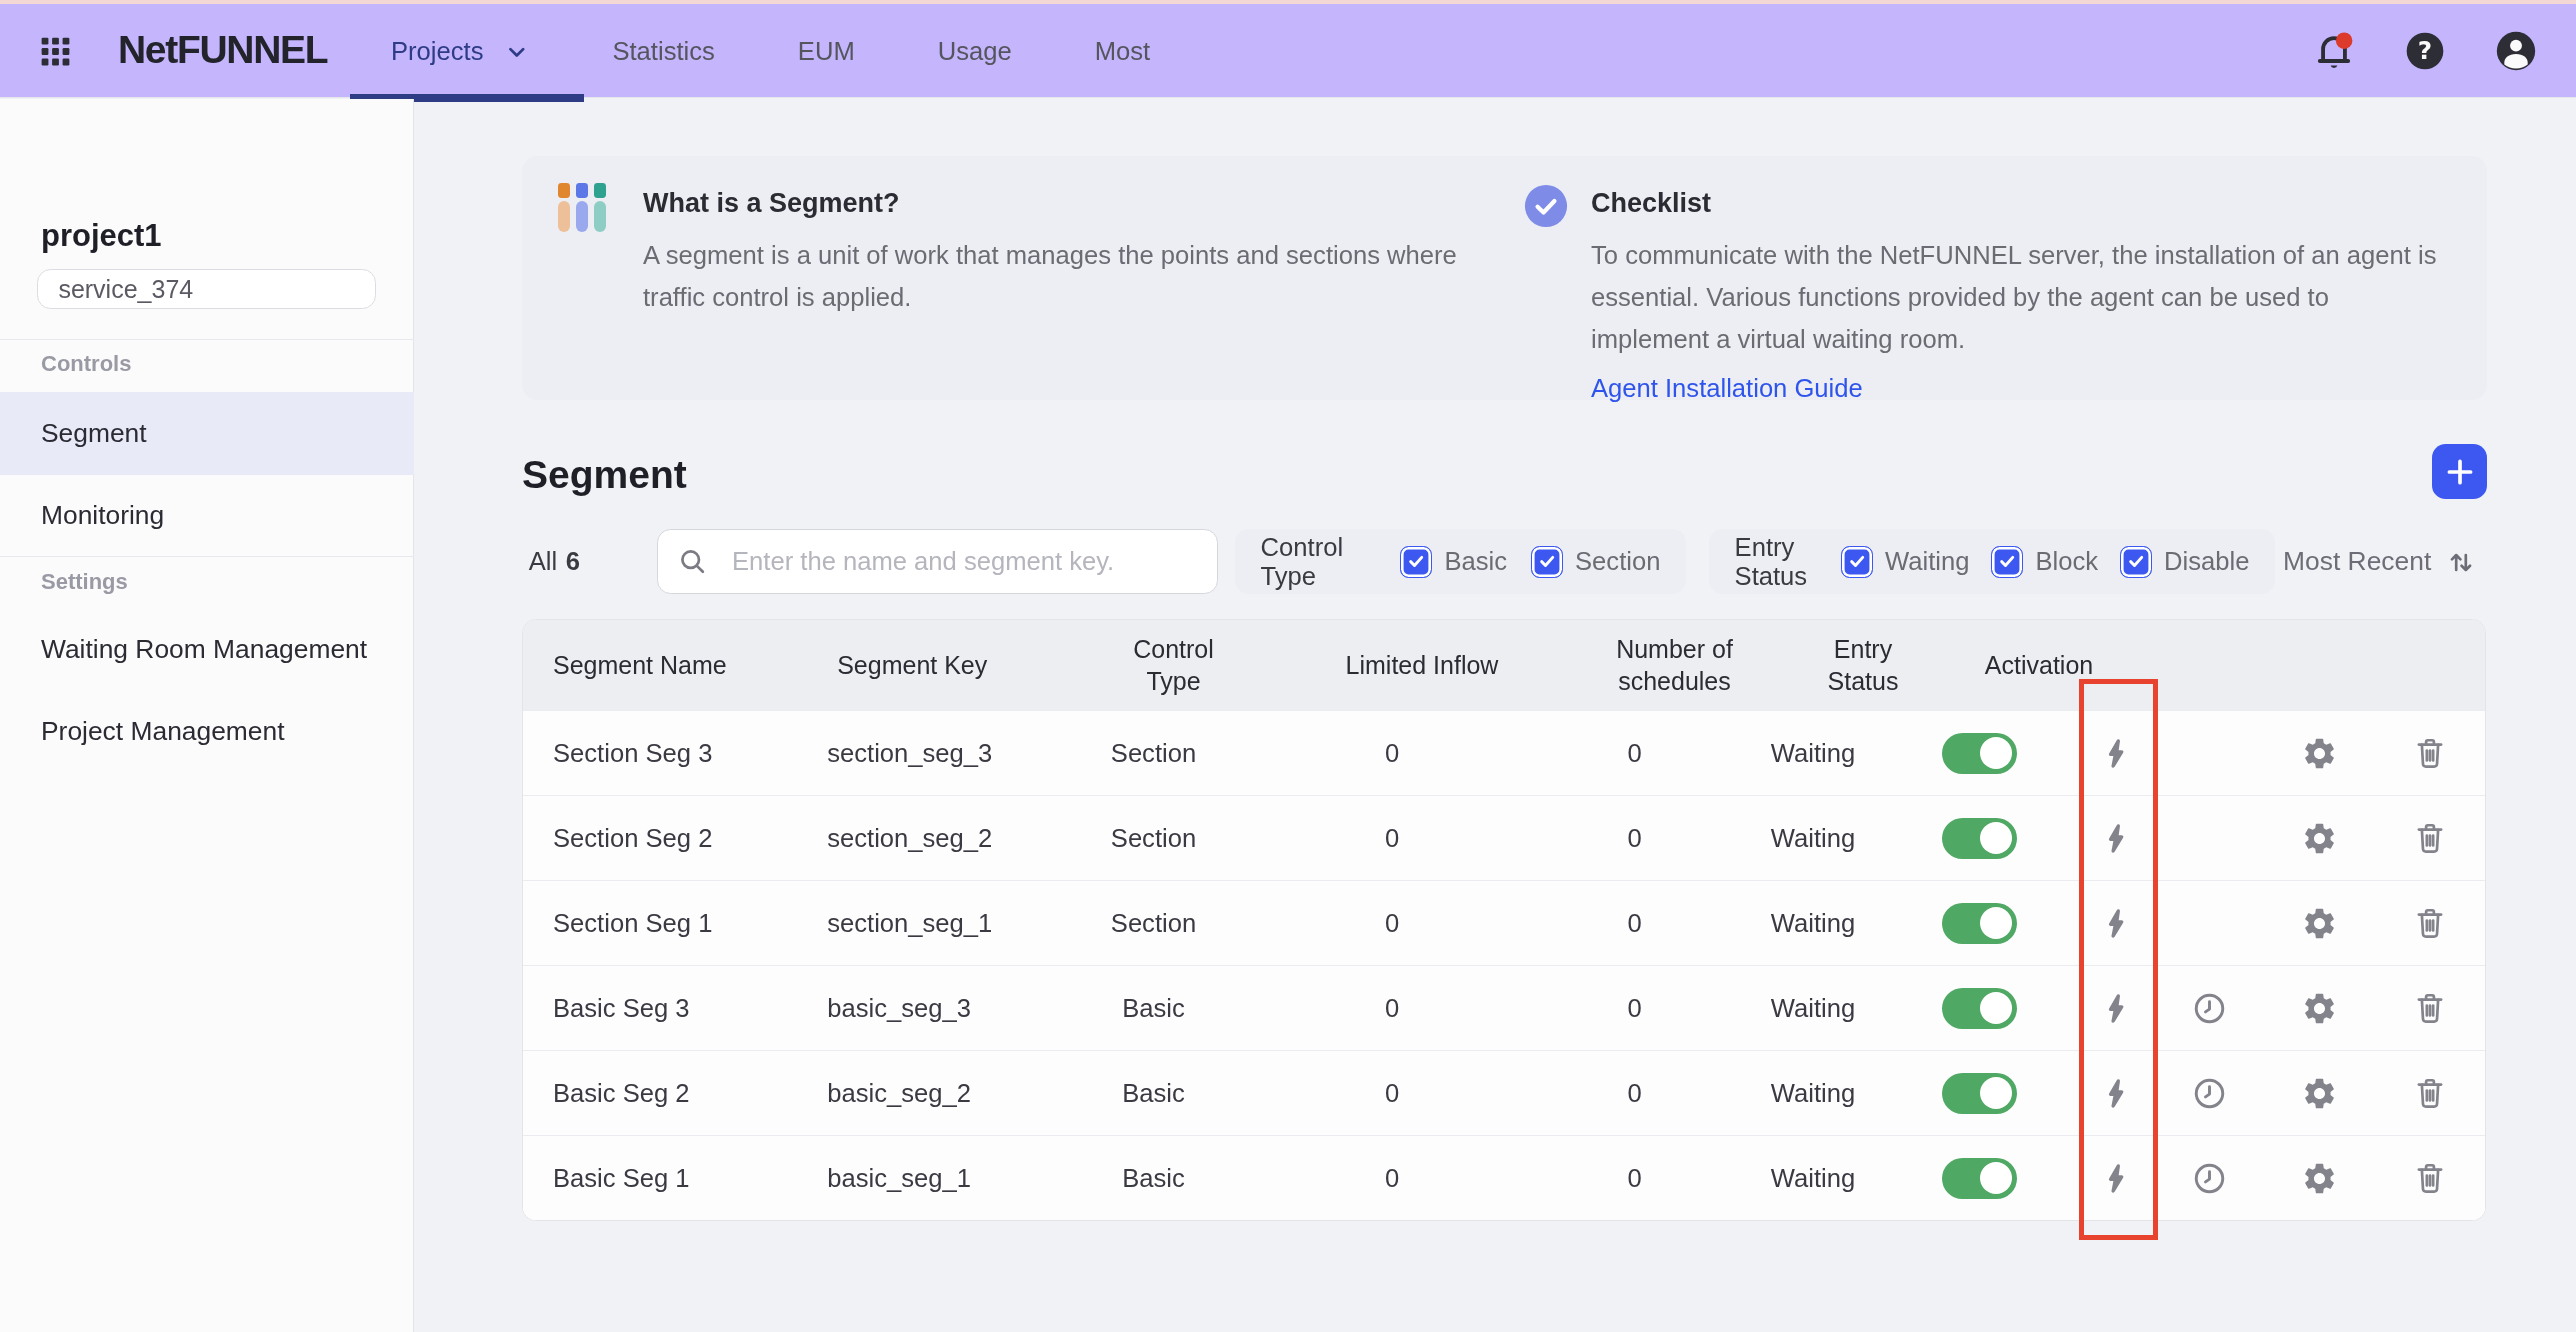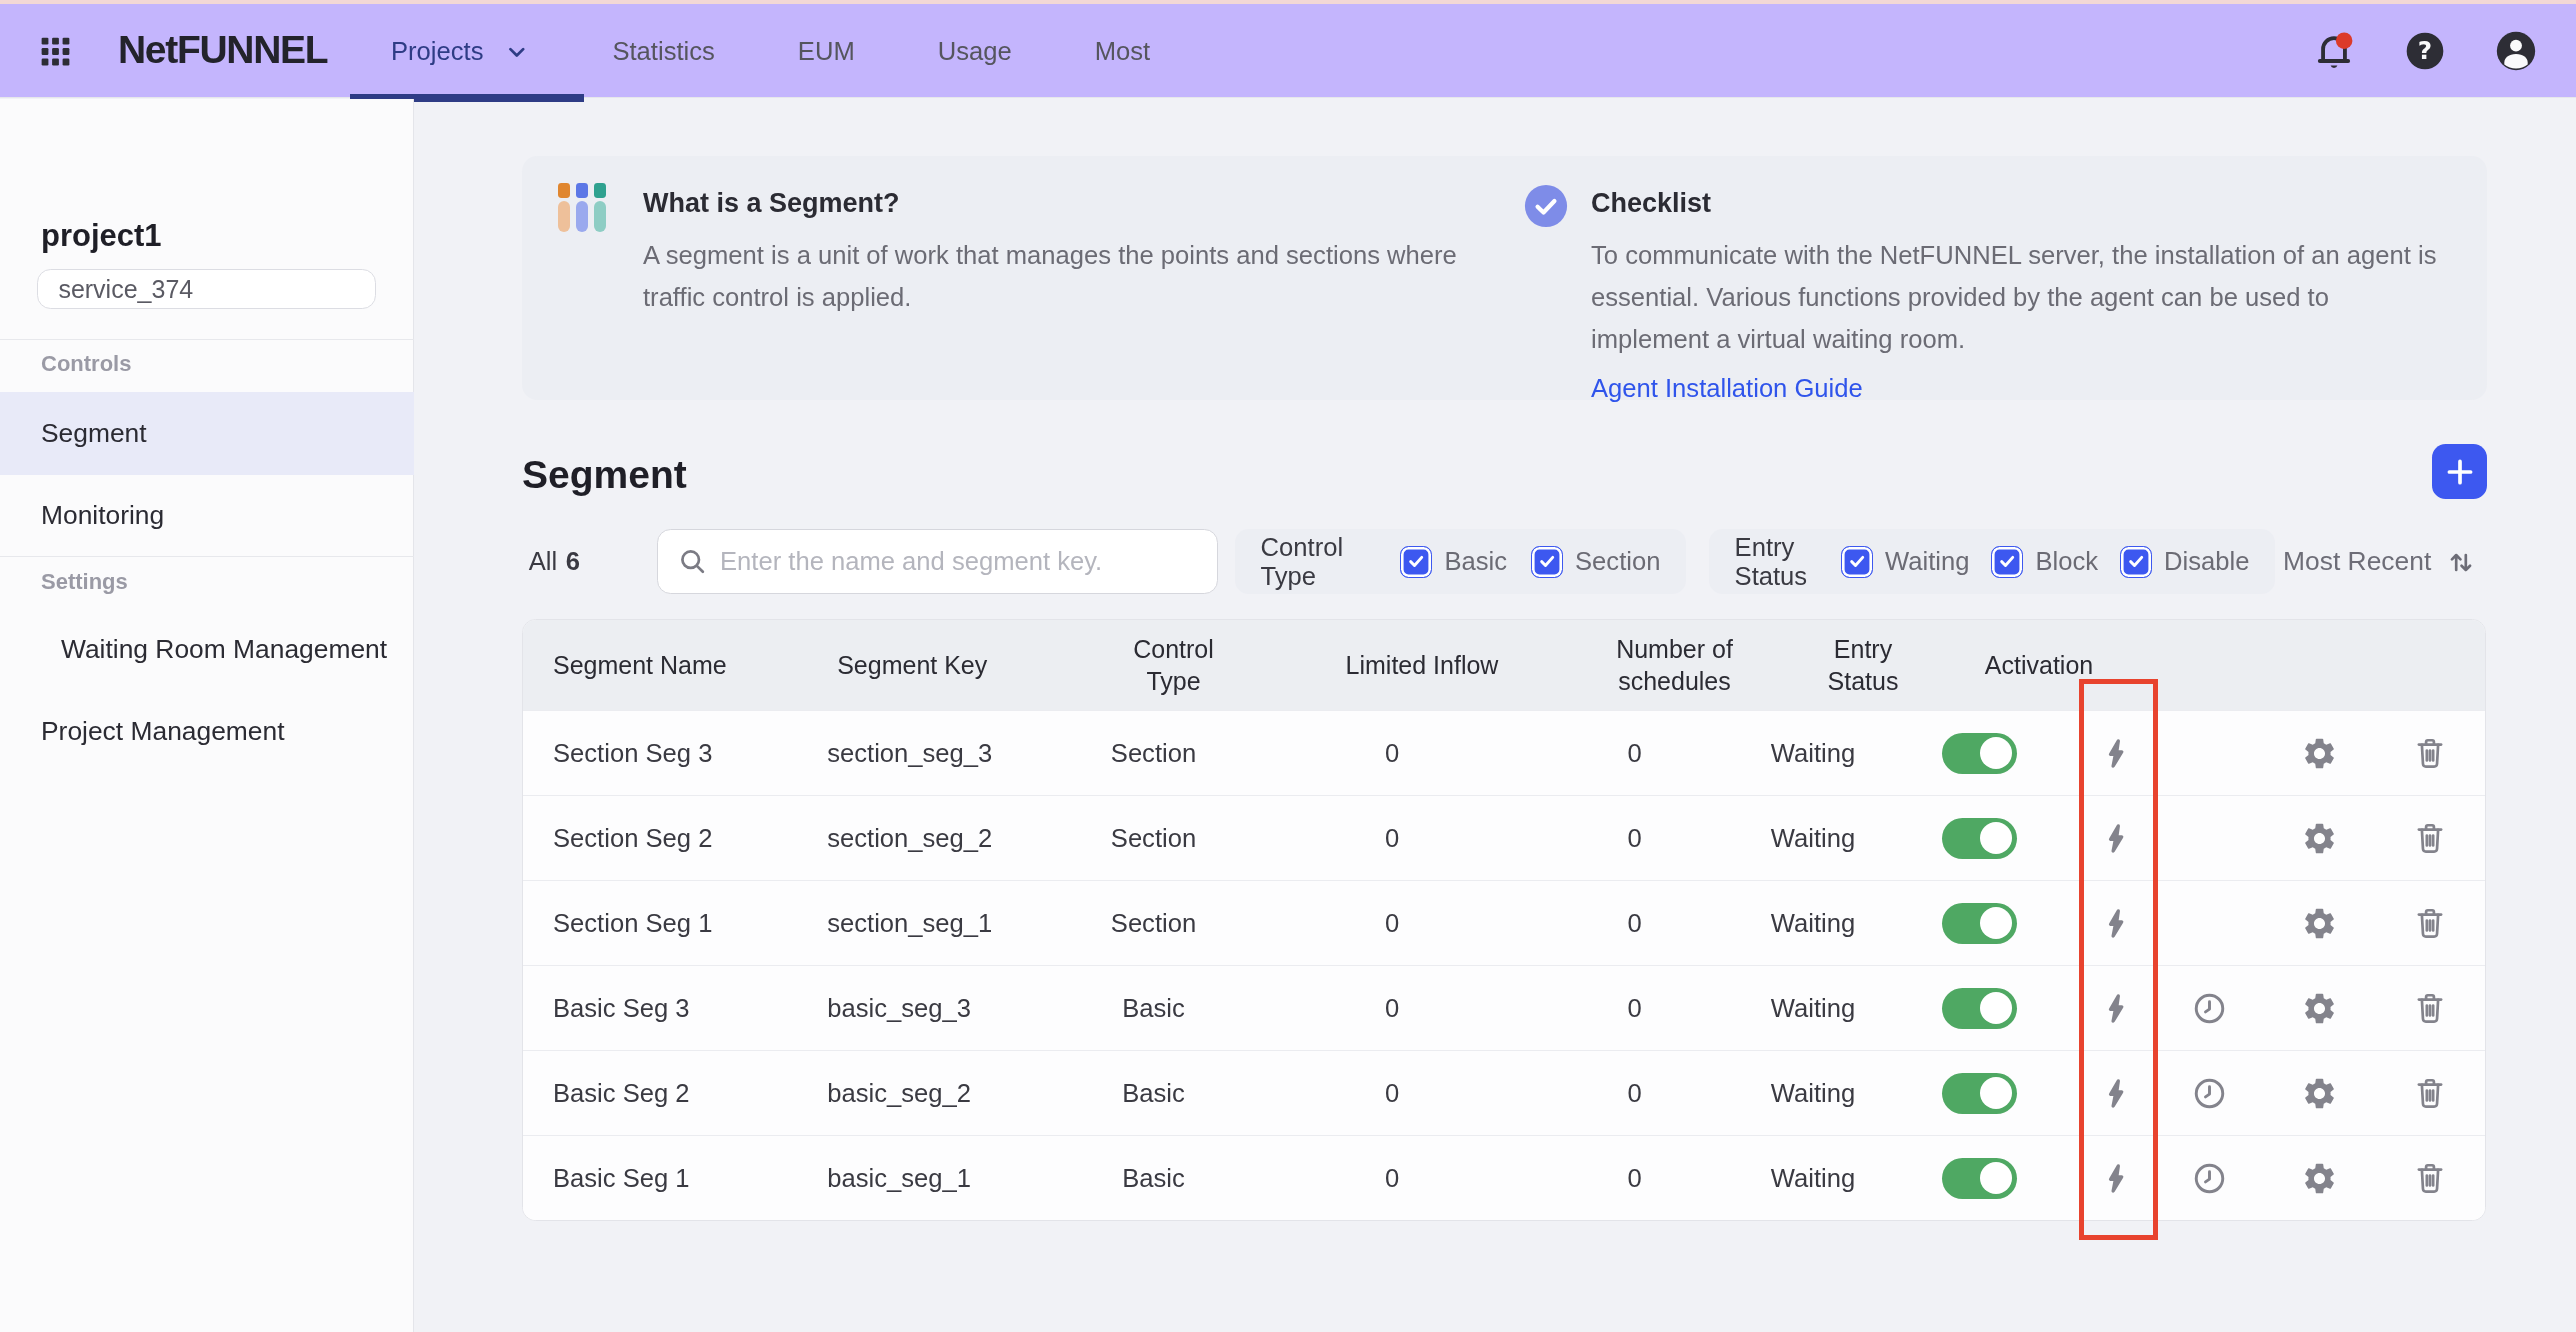--- a/index.html
+++ b/index.html
@@ -48,21 +48,21 @@
   .check-circle{position:absolute;left:0;top:27px;}
 
   
   .page-title{position:absolute;left:522px;top:453px;font-size:39px;font-weight:700;color:#1F1F27;}
   .add-btn{position:absolute;left:2432px;top:444px;width:55px;height:55px;background:var(--accent);border-radius:13.6px;display:flex;align-items:center;justify-content:center;cursor:pointer;}
 
   .filter-row{position:absolute;left:522px;top:529px;width:1965px;height:65px;}
   .all-count{position:absolute;left:6.8px;top:0;height:65px;display:flex;align-items:center;gap:8.5px;font-size:25.6px;color:#3A3A42;}
   .all-count b{font-weight:700;}
   .search-box{position:absolute;left:135px;top:0;width:561px;height:65px;background:#fff;border:1.7px solid #D6D7DD;border-radius:13.6px;display:flex;align-items:center;padding:0 19px;gap:12px;}
-  .search-box input{border:none;outline:none;font-size:25.6px;flex:1;color:#3A3A42;font-family:inherit;background:transparent;}
+  .search-box input{border:none;outline:none;font-size:25.6px;flex:1;color:#3A3A42;font-family:inherit;background:transparent;margin-left:12px;}
   .search-box input::placeholder{color:#B4B5BD;}
   .fpill{position:absolute;top:0;height:65px;background:var(--pill);border-radius:13.6px;display:flex;align-items:center;font-size:25.6px;}
   .fpill .flabel{color:#3A3A42;}
   .cb{width:32px;height:32px;border-radius:8.5px;background:var(--accent);box-shadow:inset 0 0 0 2.6px #fff;border:1.7px solid var(--accent);display:flex;align-items:center;justify-content:center;cursor:pointer;flex:none;}
   .opt{display:flex;align-items:center;gap:12px;color:#6B6B74;}
   .sort{position:absolute;right:10.2px;top:0;height:65px;display:flex;align-items:center;gap:13.6px;font-size:26.4px;color:var(--text-gray);cursor:pointer;}
 
   
   .table{position:absolute;left:522px;top:619px;width:1964px;background:#fff;border:0.9px solid #E3E4E9;border-radius:13.6px;overflow:hidden;}
   .tr{display:grid;grid-template-columns:294px 230px 213px 264px 221px 136px 196px 78px 109px 111px 109px;align-items:center;}
@@ -145,21 +145,21 @@
   <div class="project-name">project1</div>
   <div class="service-box">
     <span>service_374</span>
   </div>
   <div class="side-divider" style="top:240px;"></div>
   <div class="side-label" style="top:252px;">Controls</div>
   <div class="side-item active" style="top:293px;">Segment</div>
   <div class="side-item" style="top:375px;">Monitoring</div>
   <div class="side-divider" style="top:457px;"></div>
   <div class="side-label" style="top:470px;">Settings</div>
-  <div class="side-item" style="top:509px;margin-left:20px;">Waiting Room Management</div>
+  <div class="side-item" style="top:509px;">Waiting Room Management</div>
   <div class="side-item" style="top:591px;">Project Management</div>
 </div>
 
 <div class="banner">
   <div class="banner-col" style="left:0;width:997px;">
     <div class="seg-icon">
       <div class="col">
           <div class="cap" style="background:#E0862F;"></div>
           <div class="bar" style="background:#EEC09A;"></div>
         </div>

